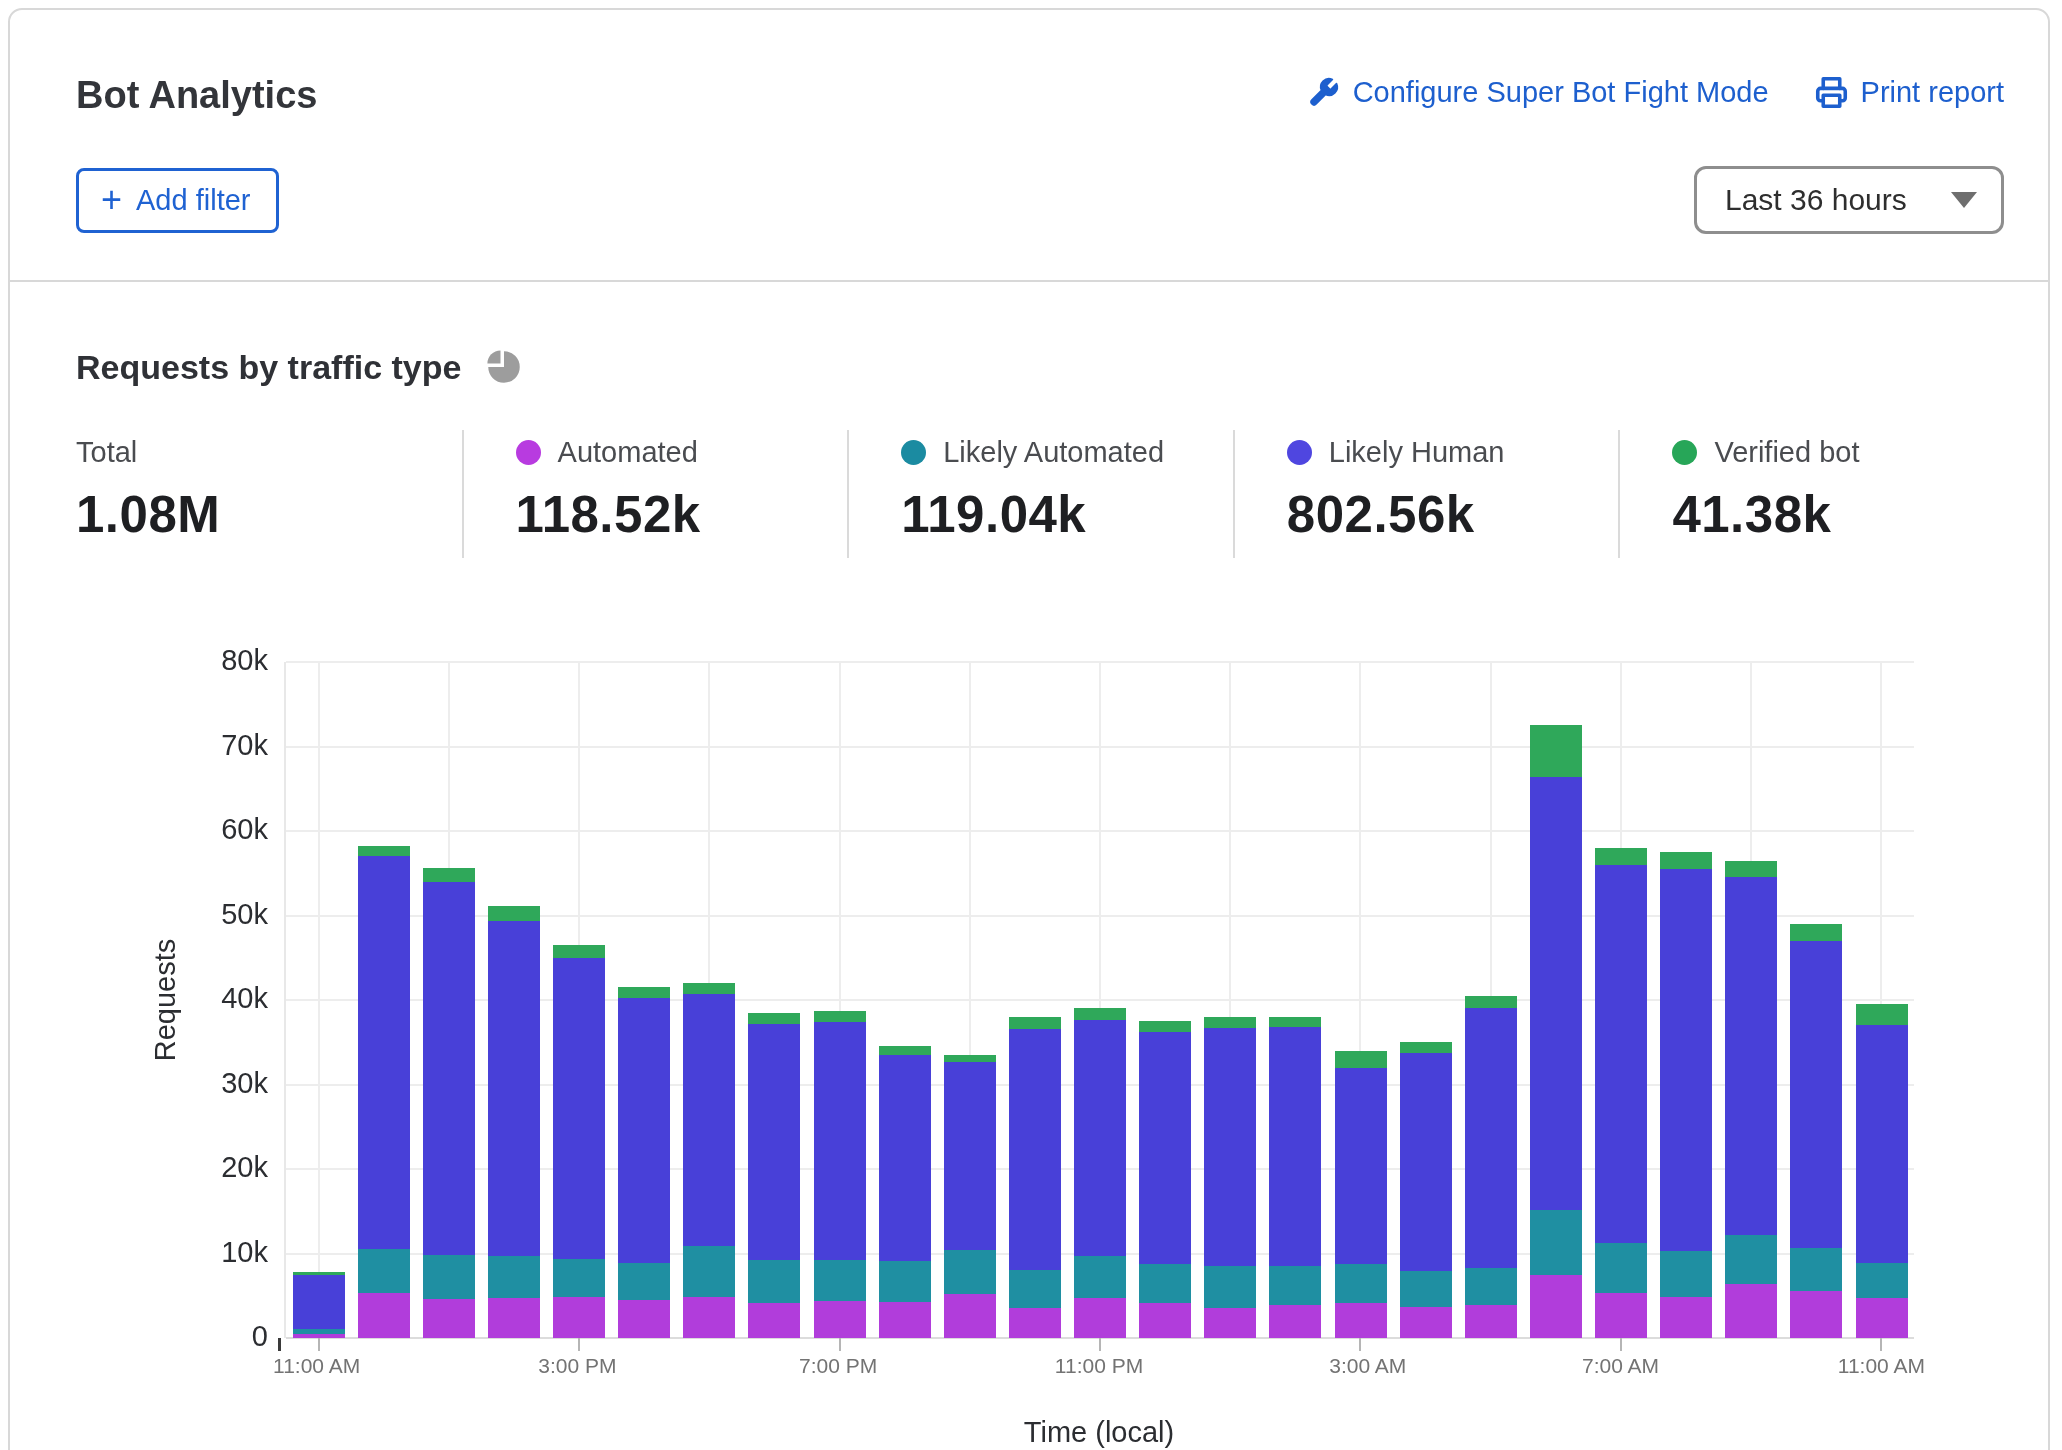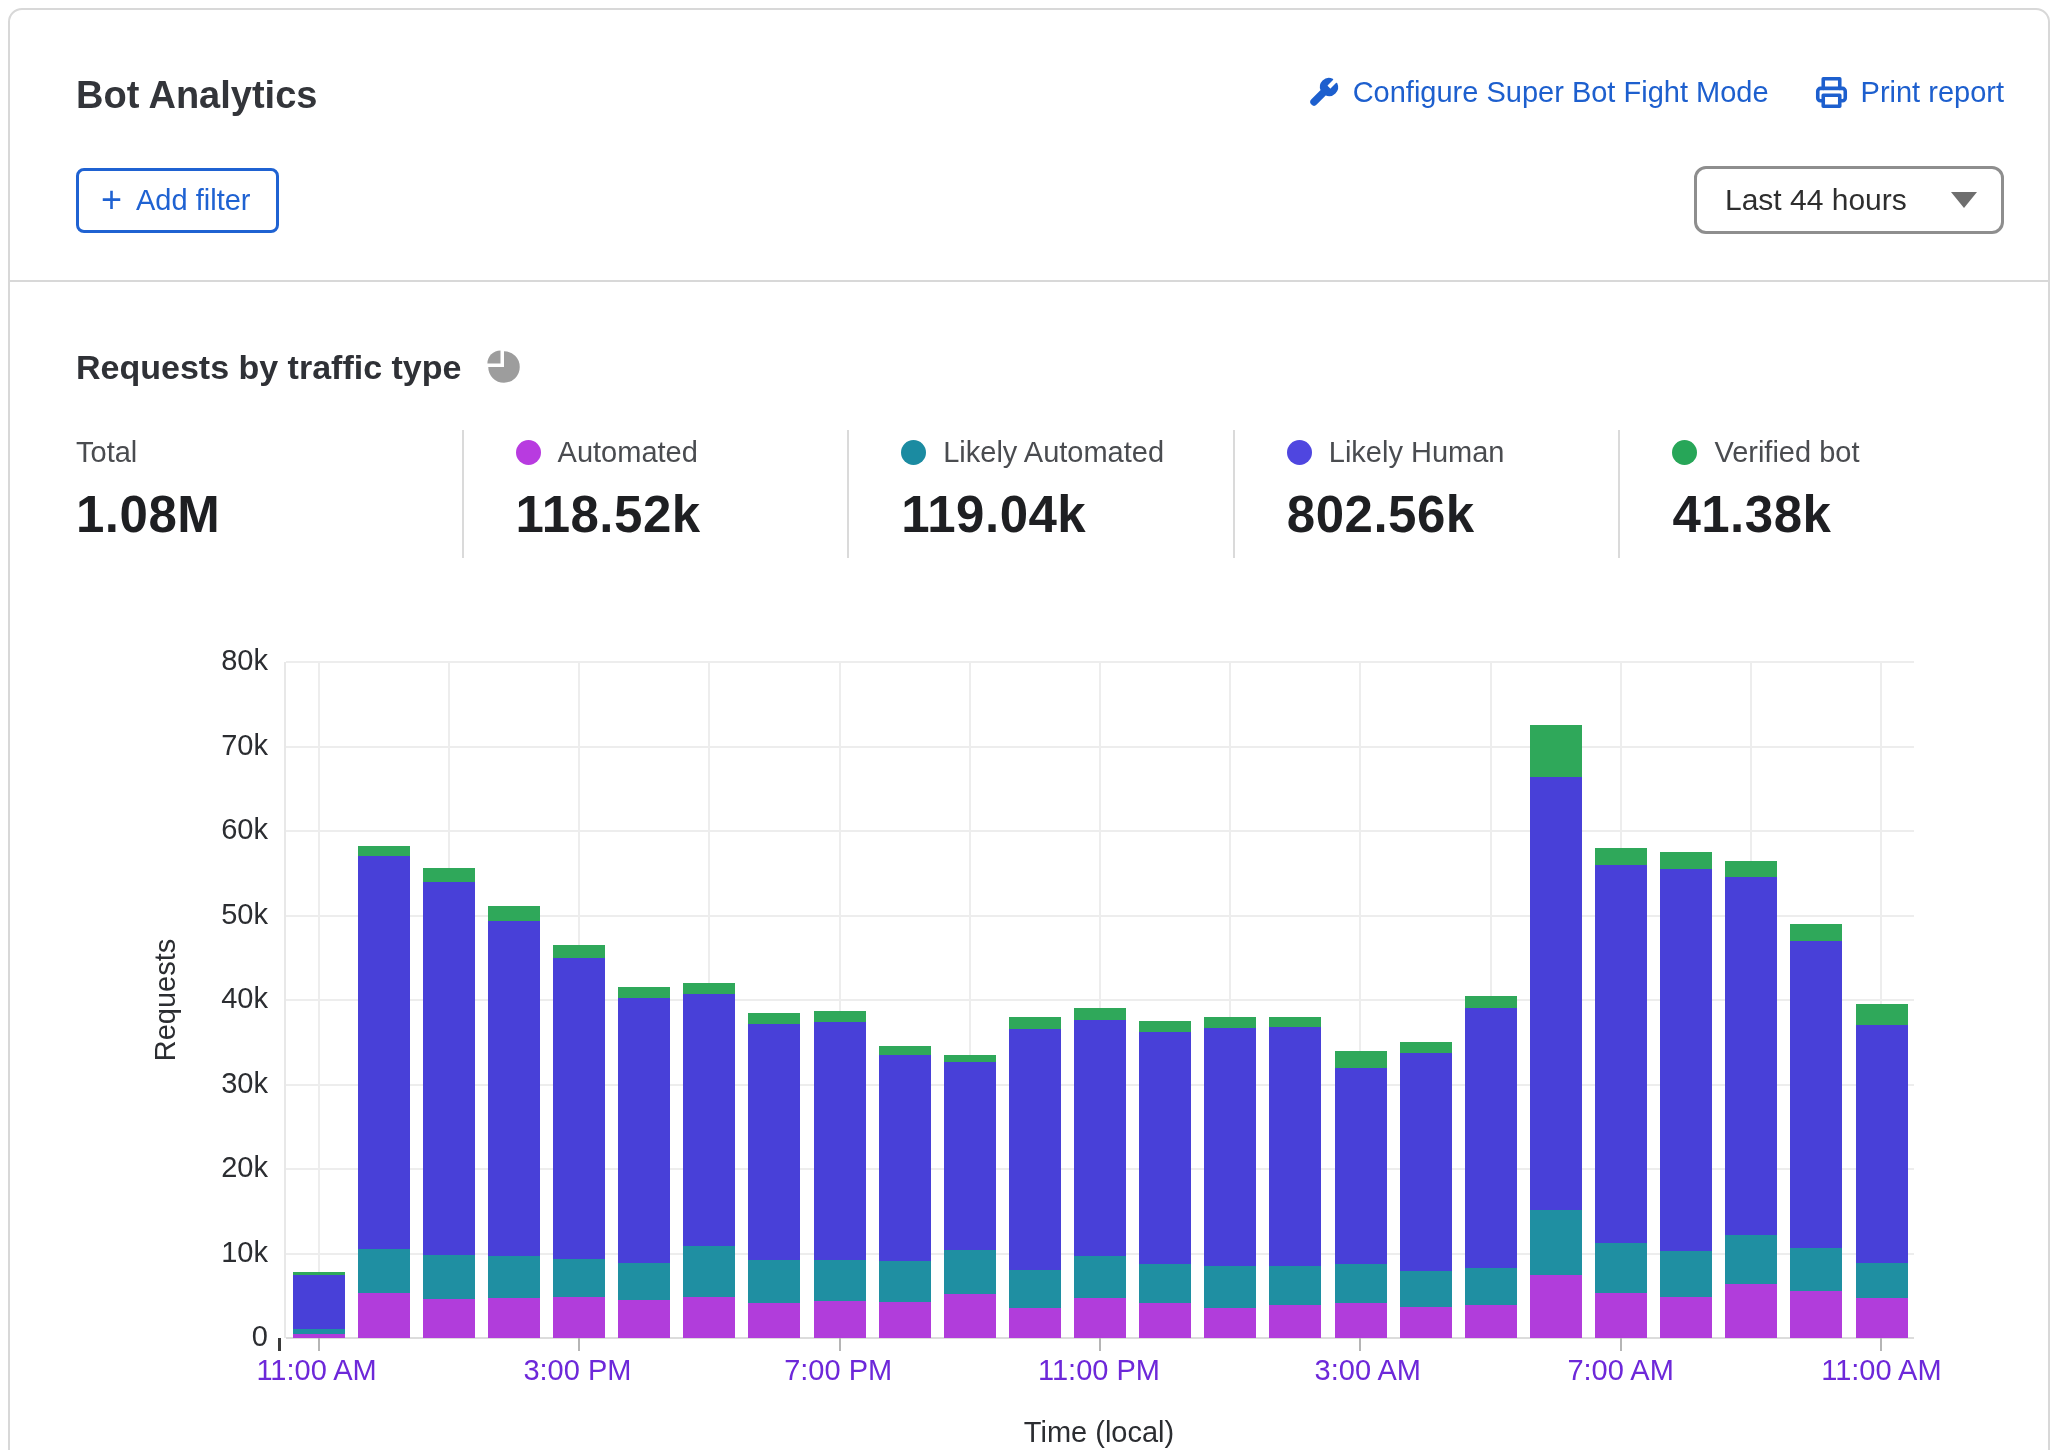--- a/index.html
+++ b/index.html
@@ -44,21 +44,21 @@
   .hgrid{position:absolute;left:0;right:0;height:2px;background:#ededed;}
   .hgrid.base{background:#dcdcdc;}
   .vgrid{position:absolute;top:0;bottom:0;width:2px;background:#ededed;}
   .bars{position:absolute;left:0;right:0;top:0;bottom:0;display:flex;}
   .slot{flex:1;position:relative;}
   .bar{position:absolute;bottom:0;left:10%;width:80%;display:flex;flex-direction:column-reverse;}
   .seg{width:100%;}
   .xtick{position:absolute;bottom:-13px;width:2px;height:13px;background:#b5b5b5;}
   .xtick.origin{background:#3a3a3a;width:3px;}
   .x-labels{position:relative;height:40px;margin-top:16px;}
-  .x-labels span{position:absolute;transform:translateX(-50%);font-size:29px;color:#6d28d9;white-space:nowrap;}
+  .x-labels span{position:absolute;transform:translateX(-50%);font-size:21px;color:#737373;white-space:nowrap;}
   .x-title{text-align:center;font-size:29px;color:#2b2d31;margin-top:22px;}
 </style>
 </head>
 <body>
 
 <div class="card">
 
   <div class="header">
     <div class="row1">
       <div class="page-title">Bot Analytics</div>
@@ -82,21 +82,21 @@
           <span>Print report</span>
         </div>
       </div>
     </div>
     <div class="row2">
       <button class="btn-add">
         <span class="plus">+</span>
         <span>Add filter</span>
       </button>
       <div class="select">
-        <span>Last 44 hours</span>
+        <span>Last 36 hours</span>
         <span class="caret"></span>
       </div>
     </div>
   </div>
 
   <div class="hdivider"></div>
 
   <div class="section">
     <div class="sec-title-row">
       <div class="sec-title">Requests by traffic type</div>

